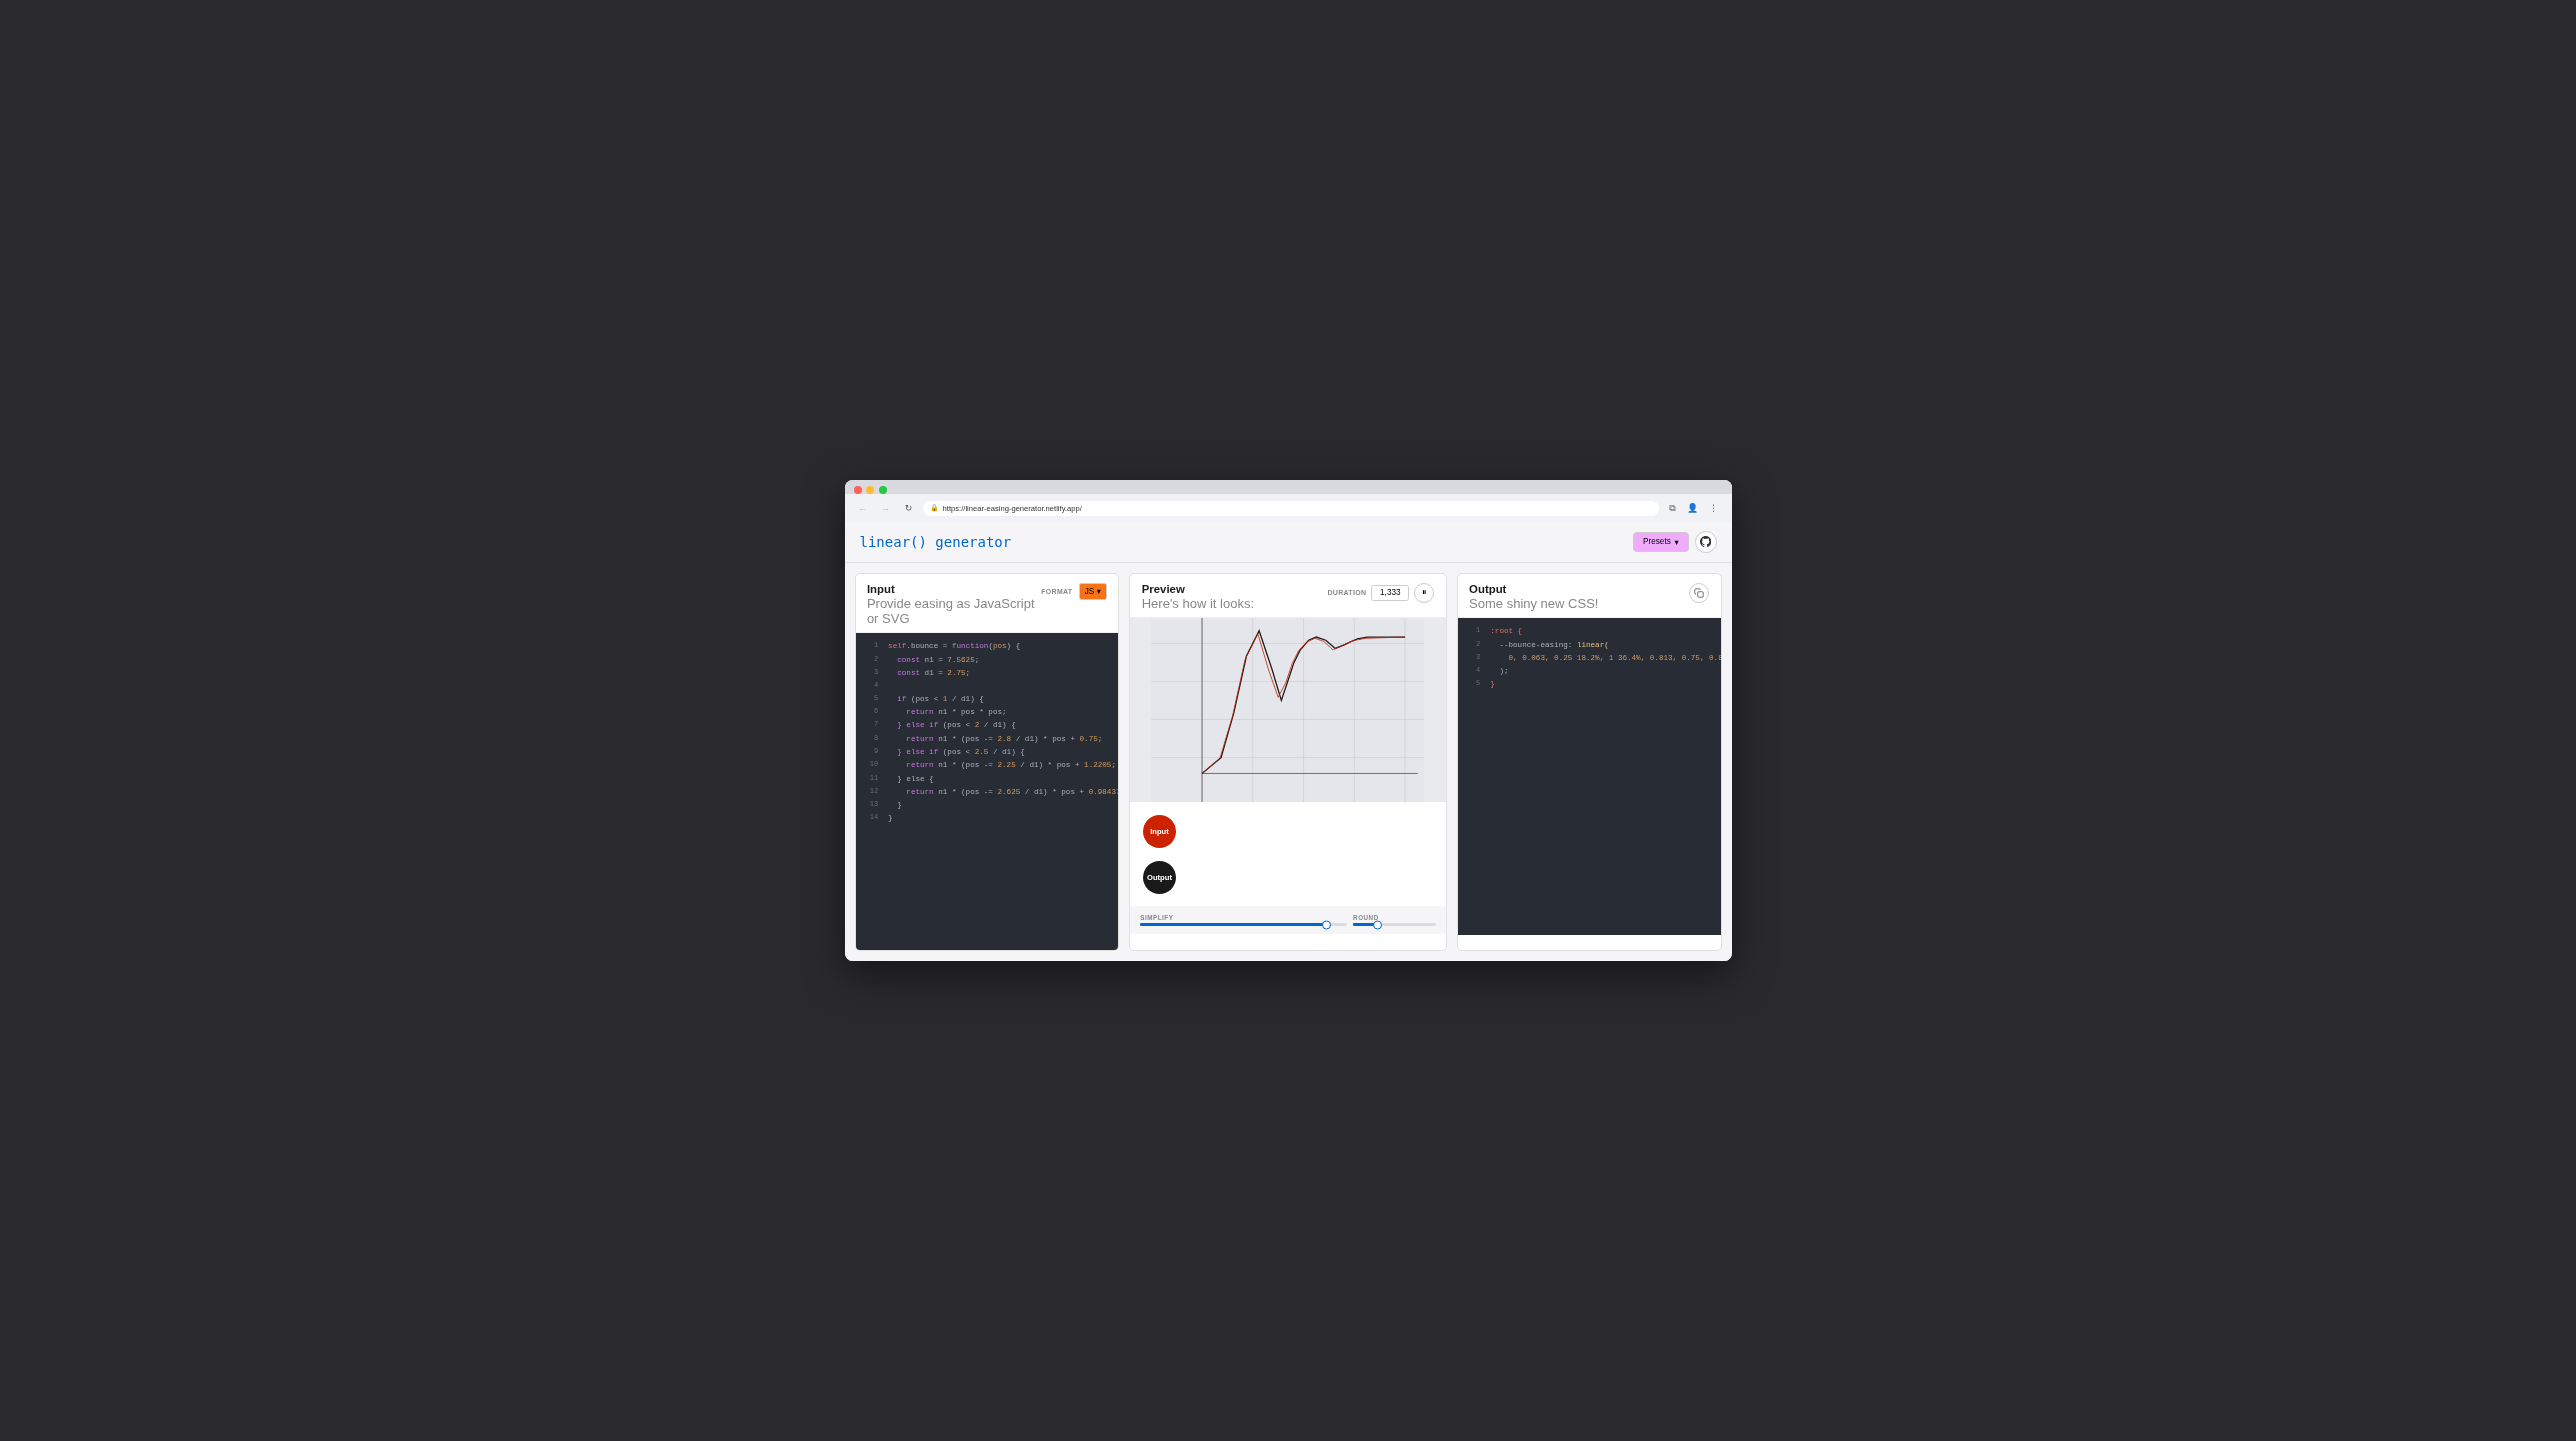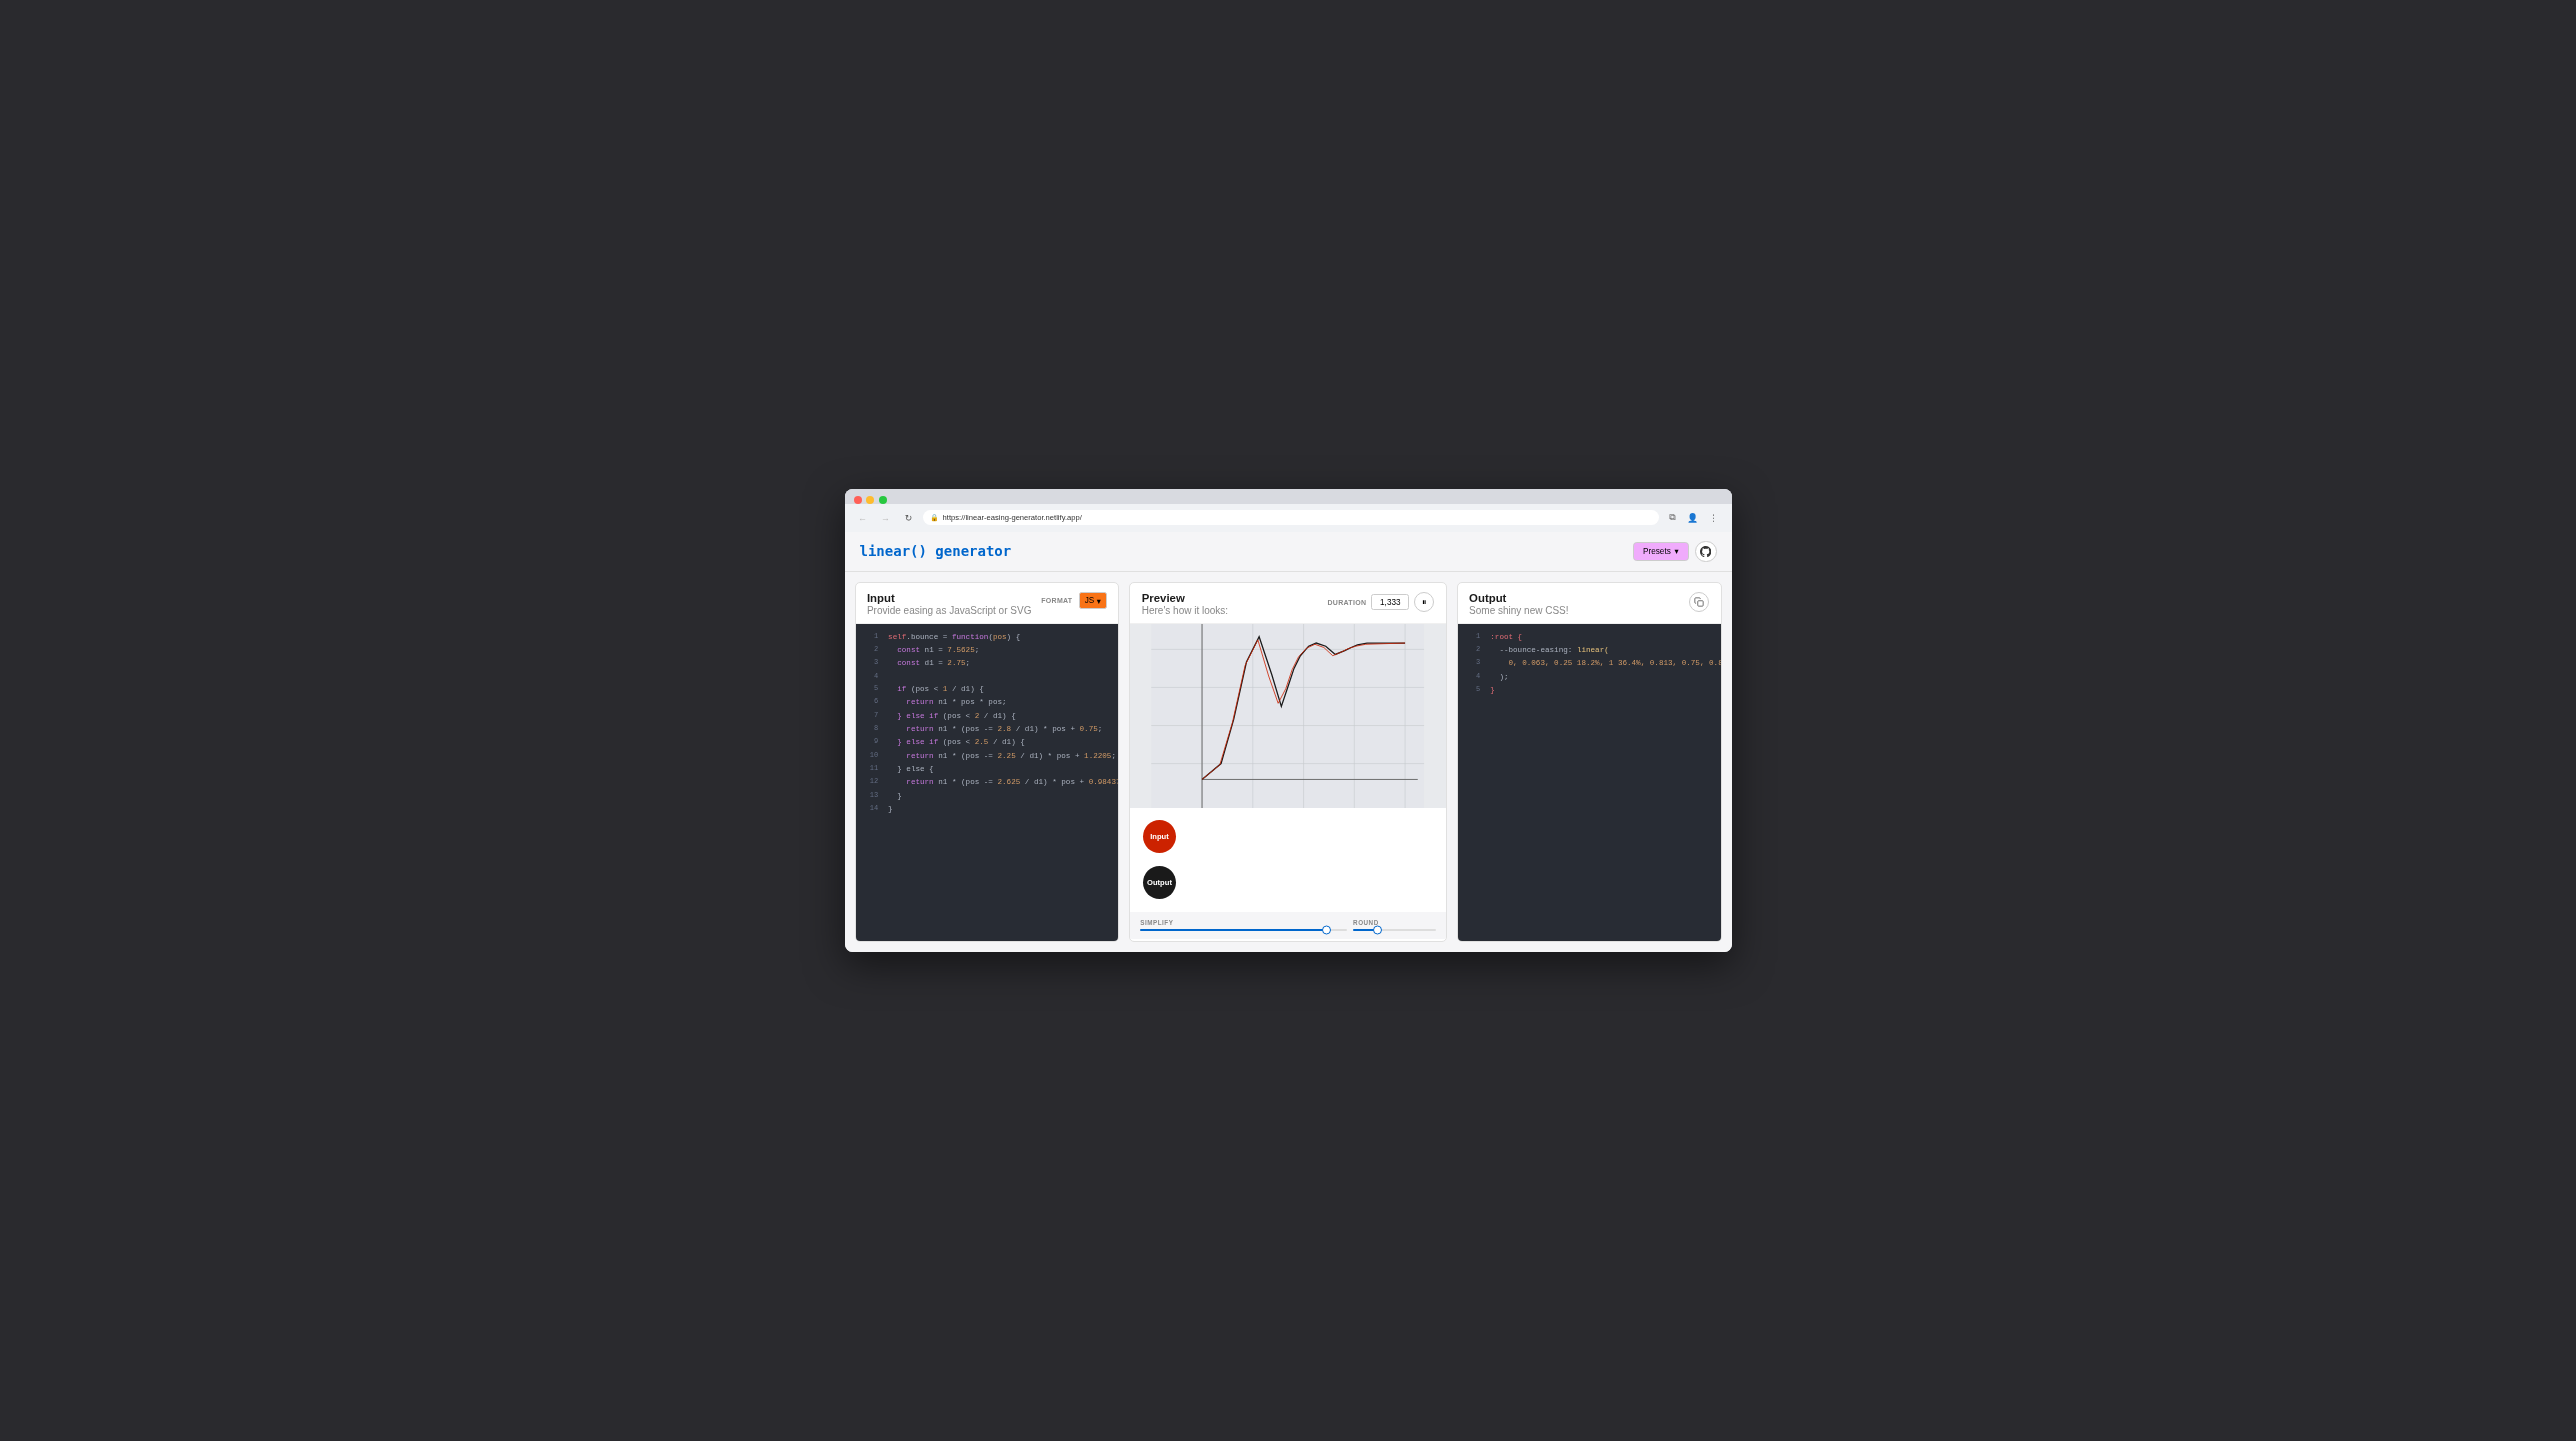--- a/index.html
+++ b/index.html
@@ -173,21 +173,21 @@
       background: #f5f5f7;
       padding: 9px 15px;
       display: flex;
       align-items: center;
       justify-content: space-between;
       border-bottom: 0.6px solid #e0e0e0;
     }
 
     .app-logo {
       font-size: 14px;
-      font-weight: 700;
+      font-weight: 400;
       color: #0066cc;
       font-family: monospace;
     }
 
     .header-actions {
       display: flex;
       align-items: center;
       gap: 6.3px;
     }
 
@@ -240,21 +240,21 @@
       justify-content: space-between;
     }
 
     .panel-title {
       font-size: 11.4px;
       font-weight: 600;
       color: #1a1a1a;
     }
 
     .panel-subtitle {
-      font-size: 10px;
+      font-size: 13px;
       color: #888;
       margin-top: 1.3px;
     }
 
     .panel-controls {
       display: flex;
       align-items: center;
       gap: 6.3px;
     }
 

